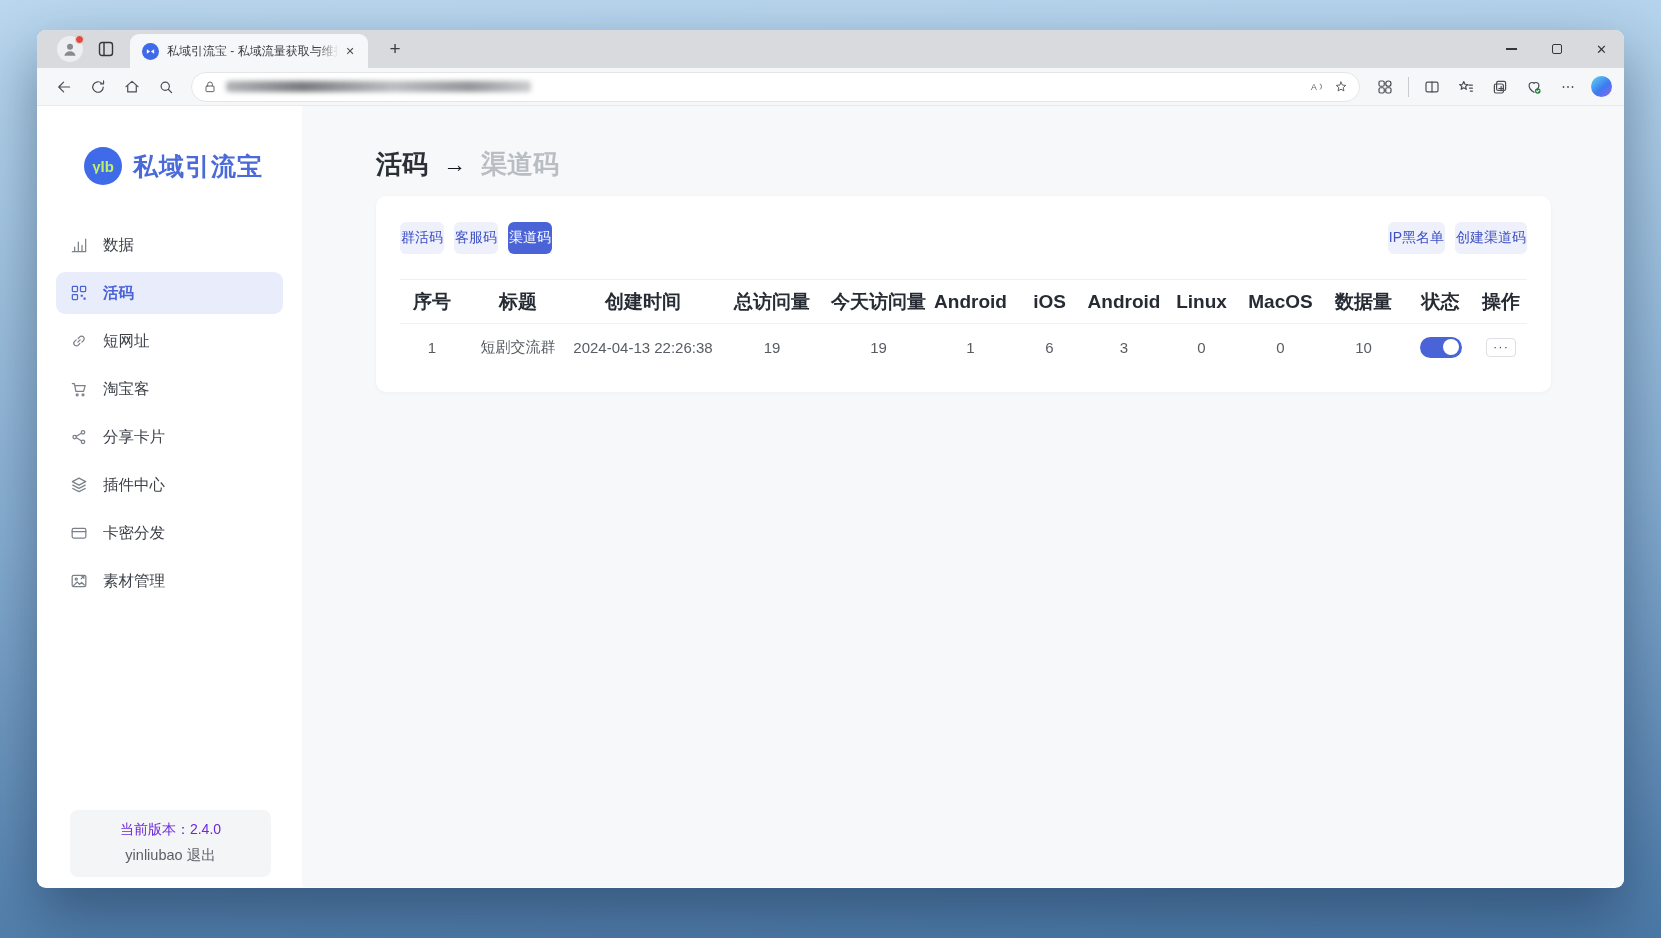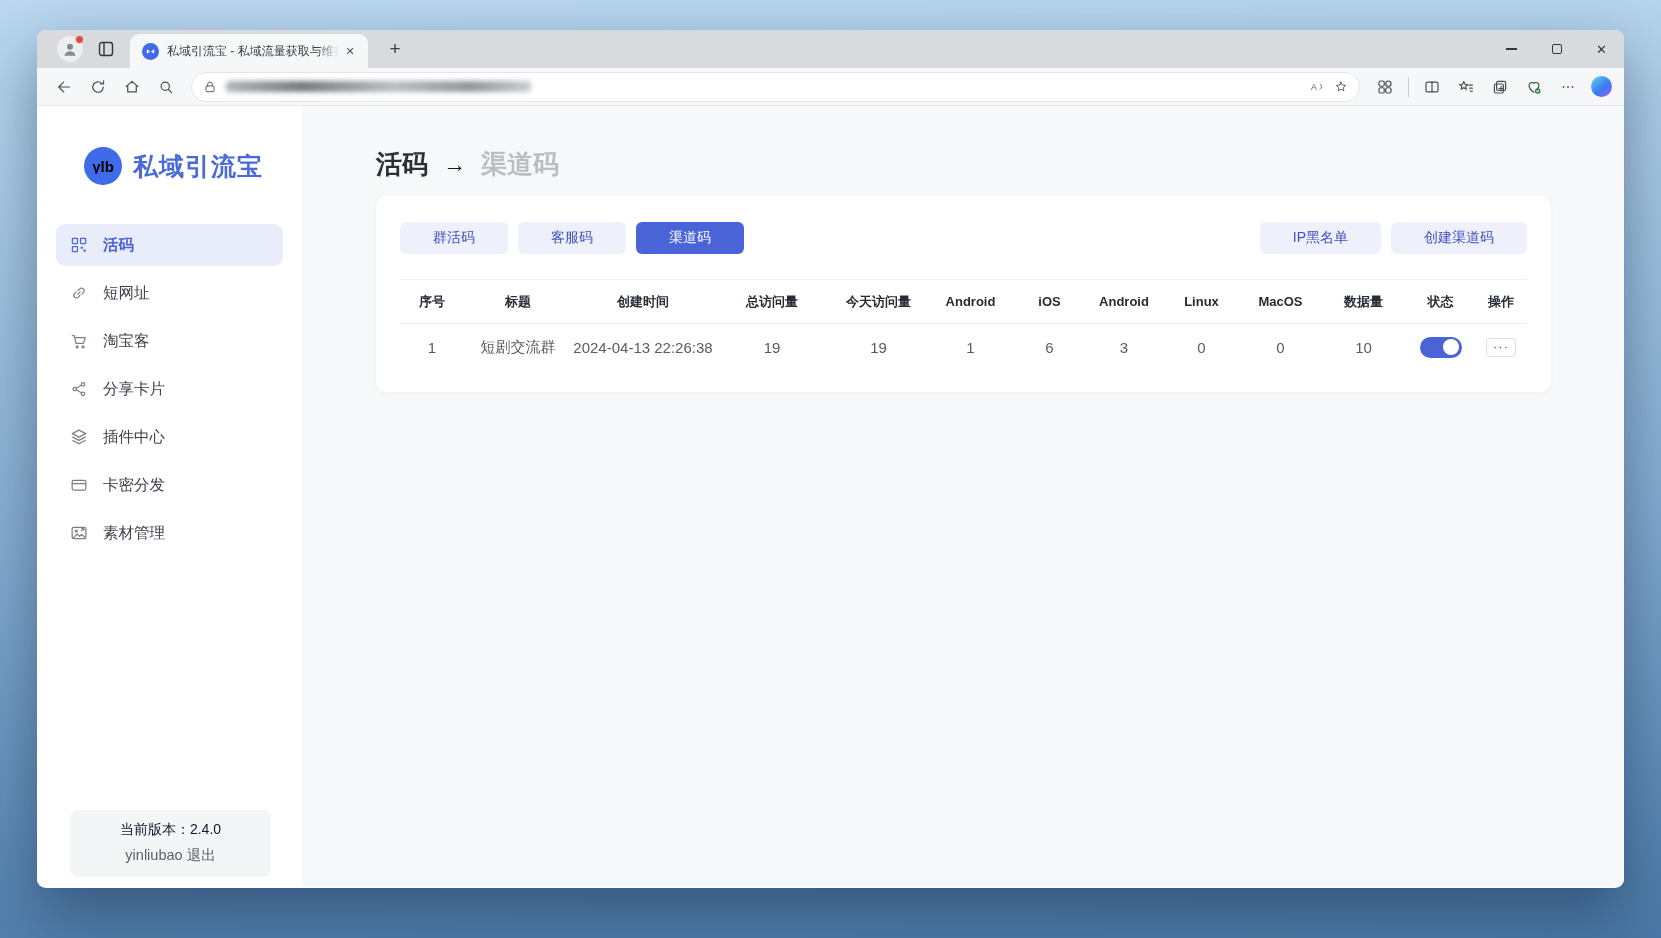--- a/index.html
+++ b/index.html
@@ -37,49 +37,49 @@
   .abar-spacer { flex:1; }
   .tool-sep { width:1px; height:20px; background:#c9cccf; margin:0 4px; flex-shrink:0; }
   .copilot { width:21px; height:21px; border-radius:50%; background:linear-gradient(140deg,#5bc8f2 10%,#3b7bf0 55%,#8a63f3 95%); margin-left:4px; flex-shrink:0; }
 
   
   .content { display:flex; height:781px; }
 
   
   .sidebar { width:265px; background:#fff; position:relative; flex-shrink:0; }
   .brand { display:flex; align-items:center; gap:11px; padding:41px 0 0 47px; }
-  .bubble { position:relative; width:38px; height:38px; border-radius:50%; background:#3f6ae8; display:flex; align-items:center; justify-content:center; color:#000000; font-size:15px; font-weight:700; }
+  .bubble { position:relative; width:38px; height:38px; border-radius:50%; background:#3f6ae8; display:flex; align-items:center; justify-content:center; color:#bef264; font-size:15px; font-weight:700; }
   .bubble::after { content:""; position:absolute; left:3px; bottom:-3px; width:0; height:0; border:7px solid transparent; border-top-color:#3f6ae8; transform:rotate(32deg); }
   .brand-name { font-size:25px; font-weight:700; color:#4a6ad9; letter-spacing:1px; }
   .nav { margin-top:39px; padding:0 19px; }
   .nav-item { height:42px; margin-bottom:6px; display:flex; align-items:center; gap:14px; padding-left:13px; border-radius:9px; font-size:15.5px; color:#3c4148; cursor:pointer; }
   .nav-item svg { width:20px; height:20px; stroke:#7c8189; stroke-width:1.5; fill:none; stroke-linecap:round; stroke-linejoin:round; flex-shrink:0; }
   .nav-item.active { background:#e9edfb; color:#4a63d6; font-weight:600; }
   .nav-item.active svg { stroke:#4a63d6; }
   .side-footer { position:absolute; left:33px; right:31px; bottom:10px; background:#f4f5f6; border-radius:8px; text-align:center; padding:11px 0 12px; }
-  .ver-line { font-size:14px; color:#0f172a; }
+  .ver-line { font-size:14px; color:#6d28d9; }
   .acct-line { margin-top:7px; font-size:14.5px; color:#5b5f66; }
   .logout { cursor:pointer; }
 
   
   .main { flex:1; background:#f7f8fa; padding:41px 74px 0; }
   .breadcrumb { display:flex; align-items:center; gap:15px; }
   .bc-parent { font-size:26px; font-weight:600; color:#2b2f36; }
   .bc-arrow { font-size:23px; font-weight:700; color:#16181c; }
   .bc-current { font-size:26px; font-weight:600; color:#b9bdc4; }
 
   .card { margin-top:14px; background:#fff; border-radius:10px; height:196px; box-shadow:0 1px 4px rgba(0,0,0,.04); padding:0 24px; }
   .chip-row { padding-top:26px; display:flex; align-items:center; gap:10px; }
-  .chip { height:32px; padding:0 33px; border-radius:6px; background:#eef0fb; color:#3e50c4; font-size:14px; display:flex; align-items:center; cursor:pointer; white-space:nowrap; }
+  .chip { height:32px; padding:0 1px; border-radius:6px; background:#eef0fb; color:#3e50c4; font-size:14px; display:flex; align-items:center; cursor:pointer; white-space:nowrap; }
   .chip.active { background:#4a63d6; color:#fff; }
   .chip-spacer { flex:1; }
 
   .table { margin-top:25px; }
   .thead { display:flex; height:45px; align-items:center; border-top:1px solid #eef0f3; border-bottom:1px solid #eef0f3; }
-  .thead .cell { font-weight:700; font-size:13px; color:#272c34; }
+  .thead .cell { font-weight:700; font-size:19px; color:#272c34; }
   .trow { display:flex; height:46px; align-items:center; }
   .trow .cell { font-size:15px; color:#585d64; }
   .cell { text-align:center; flex-shrink:0; }
   .c1{width:64px}.c2{width:108px}.c3{width:142px}.c4{width:116px}.c5{width:97px}.c6{width:87px}.c7{width:71px}.c8{width:78px}.c9{width:77px}.c10{width:81px}.c11{width:85px}.c12{width:69px}.c13{width:52px}
   .switch { width:42px; height:21px; border-radius:11px; background:#4a63d6; position:relative; margin:0 auto; cursor:pointer; }
   .switch::after { content:""; position:absolute; right:2.5px; top:2.5px; width:16px; height:16px; border-radius:50%; background:#fff; }
   .dots-btn { width:30px; height:19px; border:1px solid #dcdfe3; border-radius:4px; background:#fff; color:#4a4e55; font-size:13px; line-height:10px; letter-spacing:1px; margin:0 auto; display:flex; align-items:center; justify-content:center; cursor:pointer; }
 </style>
 </head>
 <body>
@@ -210,20 +210,26 @@
     </div>
 
     <div class="content">
 
       <aside class="sidebar">
         <div class="brand">
           <span class="bubble">ylb</span>
           <span class="brand-name">私域引流宝</span>
         </div>
         <nav class="nav">
+          <div class="nav-item">
+            <svg viewBox="0 0 24 24">
+                <path d="M4 20h16M6.8 20v-5.5M11.2 20V8.5M15.6 20v-7.5M20 20V5"></path>
+              </svg>
+            <span>数据</span>
+          </div>
           <div class="nav-item active">
             <svg viewBox="0 0 24 24">
                 <rect x="4" y="4" width="6.2" height="6.2" rx="1"></rect>
                 <rect x="13.8" y="4" width="6.2" height="6.2" rx="1"></rect>
                 <rect x="4" y="13.8" width="6.2" height="6.2" rx="1"></rect>
                 <path d="M14 14h2.6v2.6h-2.6zM17.4 17.4H20V20h-2.6z" fill="currentColor" stroke="none" style="fill:#4a63d6"></path>
               </svg>
             <span>活码</span>
           </div>
           <div class="nav-item">

